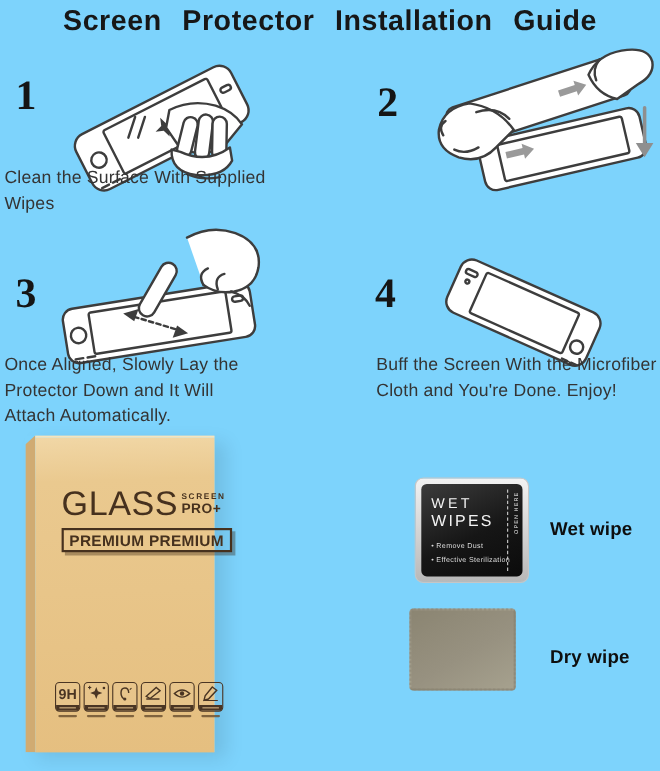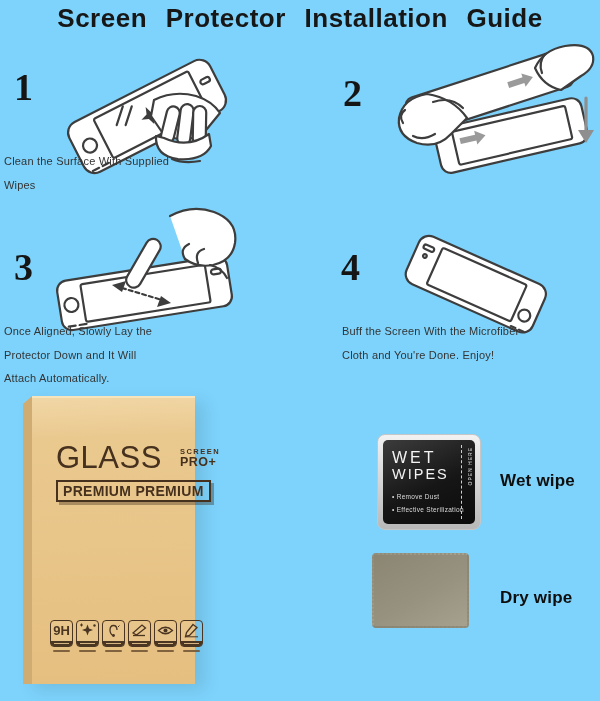--- a/index.html
+++ b/index.html
@@ -2,55 +2,55 @@
 <html><head>
 <meta charset="utf-8">
 <style>
   html,body{margin:0;padding:0;background:#fff;}
   #canvas{position:relative;width:600px;height:701px;background:#7dd3fc;overflow:hidden;
           font-family:"Liberation Sans",sans-serif;}
   .abs{position:absolute;}
   .title{top:3px;left:0;width:600px;text-align:center;font-size:26px;font-weight:bold;
          color:#171717;letter-spacing:.5px;word-spacing:11px;}
   .step-num{font-family:"Liberation Serif",serif;font-weight:bold;font-size:38px;color:#151515;line-height:1;}
-  .step-text{font-size:11px;color:#343434;line-height:23.5px;letter-spacing:.2px;}
+  .step-text{font-size:16px;color:#343434;line-height:23.5px;letter-spacing:.2px;}
   .illo{overflow:visible;}
   .illo *{vector-effect:non-scaling-stroke;}
 
   
   .box{left:23px;top:396px;width:172px;height:288px;box-shadow:10px 6px 16px rgba(0,0,0,.10);}
   .box .spine{position:absolute;left:0;top:0;width:9px;height:100%;background:#d0ab72;
               clip-path:polygon(0 8px,100% 0,100% 100%,0 100%);}
   .box .face{position:absolute;left:9px;top:0;width:163px;height:100%;
              background:linear-gradient(178deg,#f1d7a6 0,#eac98f 14%,#e5bf80 100%);
              border-top:2px solid #f6e4bd;box-sizing:border-box;}
   .brandrow{position:absolute;left:24px;top:46px;display:flex;align-items:flex-start;color:#46311e;}
   .brand-main{font-size:31px;font-weight:normal;letter-spacing:.5px;line-height:28px;}
-  .brand-col{margin-left:18px;margin-top:4px;}
+  .brand-col{margin-left:3px;margin-top:4px;}
   .brand-top{font-size:7.5px;font-weight:bold;letter-spacing:1.5px;line-height:8px;}
   .brand-bottom{font-size:12.5px;font-weight:bold;letter-spacing:.5px;line-height:12px;}
   .banner{position:absolute;left:24px;top:82px;border:2.5px solid #46311e;color:#46311e;
           font-size:14px;font-weight:bold;letter-spacing:.3px;padding:1px 5px;
           box-shadow:3px 3px 0 rgba(48,30,12,.35);white-space:nowrap;}
   .iconrow{position:absolute;left:18px;top:222px;display:flex;gap:3px;}
   .picon{width:23px;display:flex;flex-direction:column;align-items:center;}
   .picon .sq{width:23px;height:27px;border:1.6px solid #4a3523;border-radius:4px;box-sizing:border-box;
              display:flex;flex-direction:column;justify-content:space-between;align-items:center;background:rgba(255,255,255,.06);}
   .picon .glyph{flex:1;display:flex;align-items:center;justify-content:center;width:100%;}
   .picon .hardness{font-size:13px;font-weight:bold;color:#4a3523;}
   .picon .band{width:100%;height:5.5px;background:#4a3523;border-radius:0 0 2px 2px;}
   .picon .band::after{content:"";display:block;height:1px;margin:2px 3px 0 3px;background:rgba(236,202,146,.85);}
   .picon .cap{width:17px;height:2px;background:#6d5232;margin-top:3px;opacity:.85;border-radius:1px;}
 
   
   .wet{left:377px;top:434px;width:104px;height:96px;border-radius:8px;
        background:linear-gradient(180deg,#f2f2f2,#b8b8b8);border:1px solid #c6c6c6;box-sizing:border-box;}
   .wet .inner{position:absolute;left:5px;top:5px;right:5px;bottom:5px;border-radius:5px;
               background:linear-gradient(155deg,#3c3c3c 0,#161616 55%,#0b0b0b 100%);}
-  .wet .t1{position:absolute;left:9px;top:10px;font-size:16px;color:#f3f3f3;letter-spacing:3px;line-height:16px;}
+  .wet .t1{position:absolute;left:9px;top:10px;font-size:13px;color:#f3f3f3;letter-spacing:3px;line-height:16px;}
   .wet .t2{position:absolute;left:9px;top:26px;font-size:14.5px;color:#f3f3f3;letter-spacing:2px;line-height:16px;}
   .wet .b1{position:absolute;left:9px;top:53px;font-size:6.5px;color:#dcdcdc;letter-spacing:.3px;}
   .wet .b2{position:absolute;left:9px;top:66px;font-size:6.5px;color:#dcdcdc;letter-spacing:.3px;}
   .wet .perf{position:absolute;right:13px;top:5px;bottom:5px;border-left:1px dashed #cfcfcf;}
   .wet .side{position:absolute;right:2px;top:7px;font-size:5px;color:#e6e6e6;
              writing-mode:vertical-rl;transform:rotate(180deg);letter-spacing:1px;}
   .wipelabel{font-size:17px;font-weight:bold;color:#0e0e0e;letter-spacing:.2px;}
 
   
   .dry{left:372px;top:553px;width:97px;height:75px;border-radius:4px;

